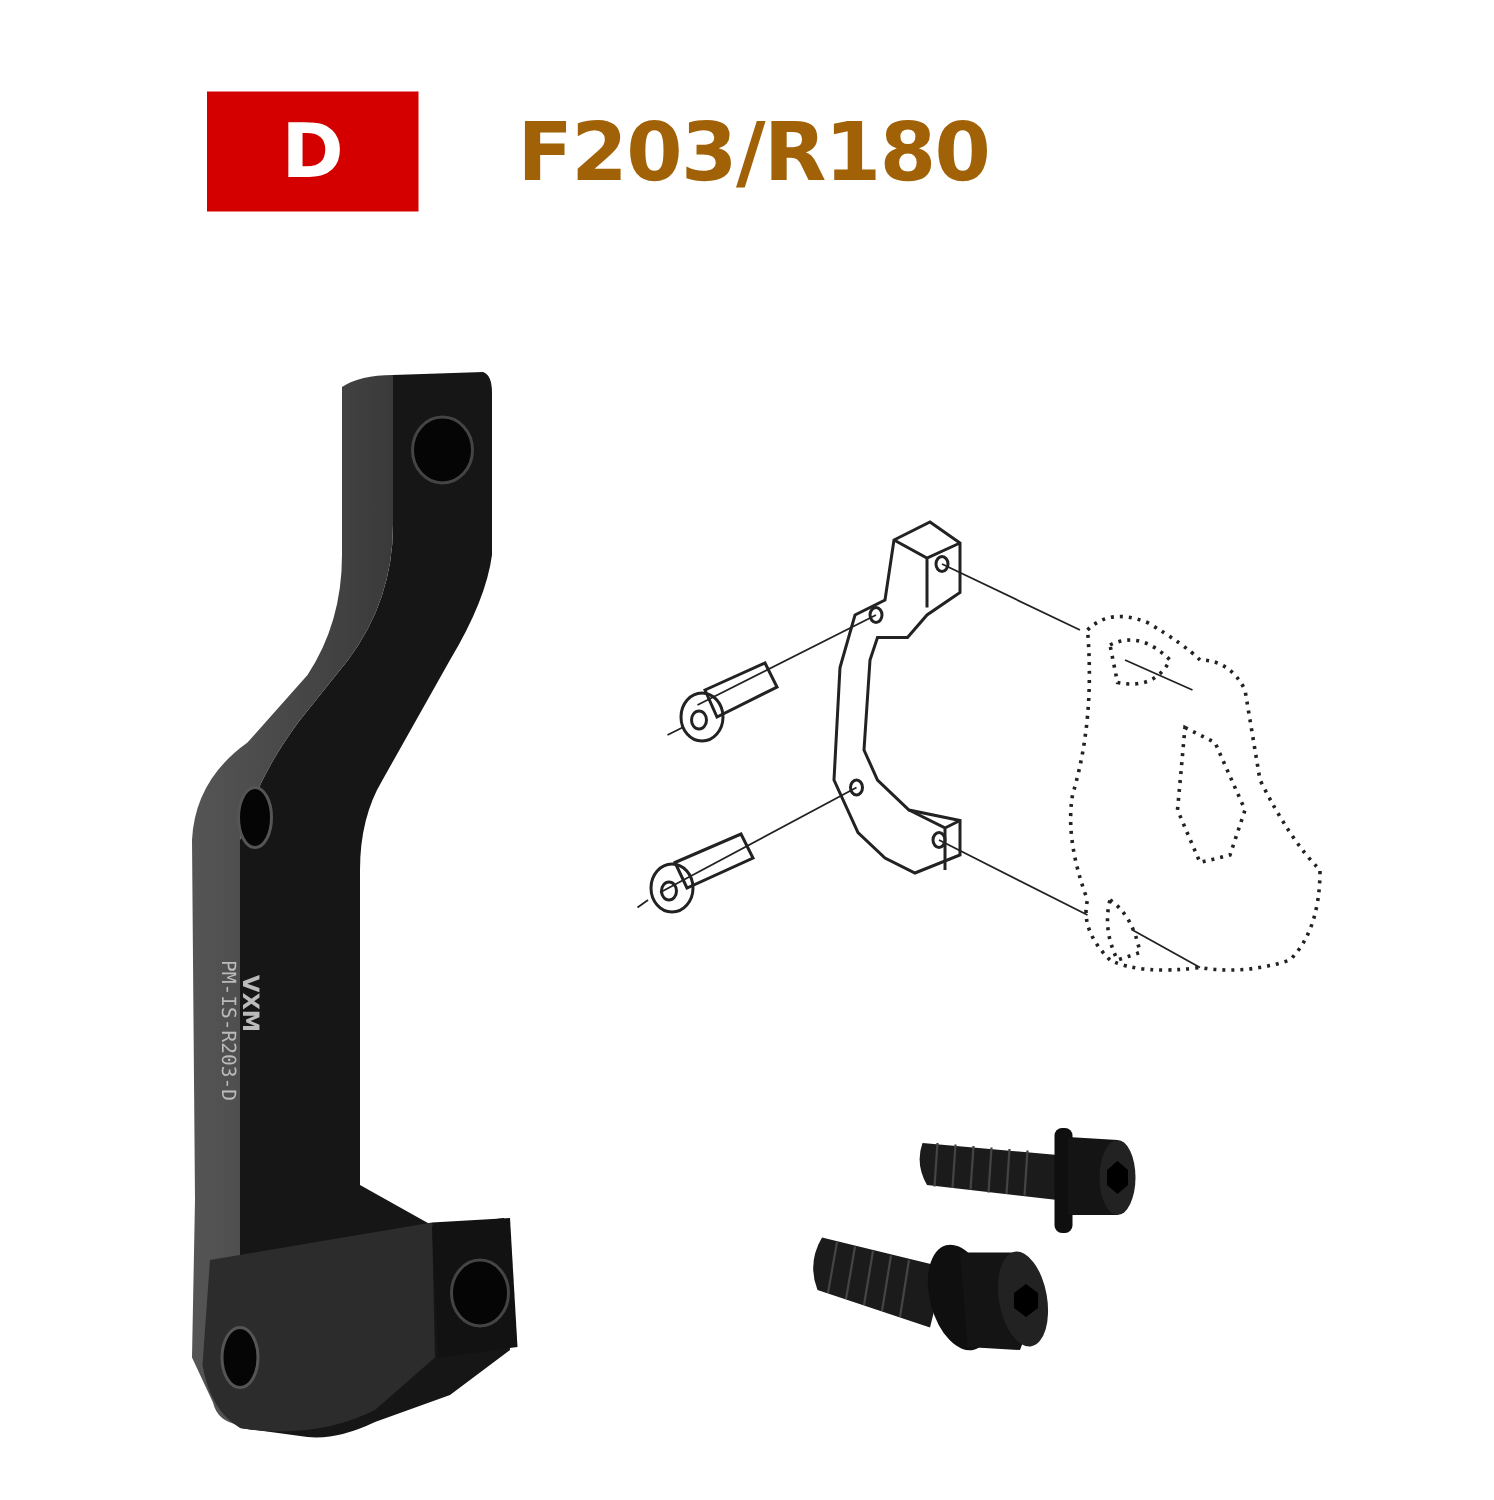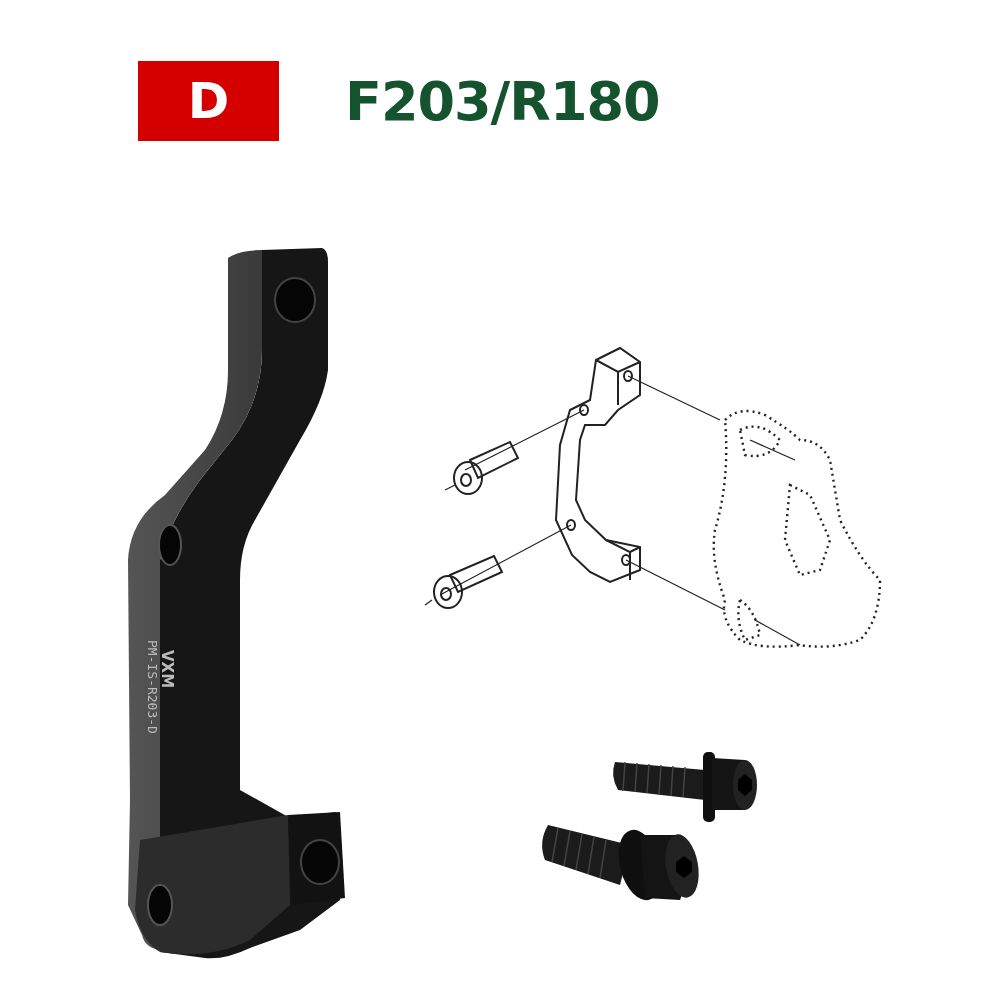--- a/index.html
+++ b/index.html
@@ -1,19 +1,19 @@
 <!DOCTYPE html>
 <html><head>
 <meta charset="utf-8">
 <style>
   html, body { margin:0; padding:0; background:#ffffff; }
   body { width:996px; height:1000px; position:relative; overflow:hidden; font-family:"DejaVu Sans", "Liberation Sans", sans-serif; }
   .badge { position:absolute; left:138px; top:61px; width:141px; height:80px; background:#d40000; display:flex; align-items:center; justify-content:center; }
   .badge span { color:#ffffff; font-weight:bold; font-size:50px; line-height:1; }
-  .title { position:absolute; left:345px; top:70px; font-weight:bold; font-size:54px; line-height:64px; color:#14532d; letter-spacing:-1px; }
+  .title { position:absolute; left:345px; top:70px; font-weight:bold; font-size:54px; line-height:64px; color:#a16207; letter-spacing:-1px; }
   svg { position:absolute; left:0; top:0; }
 </style>
 </head>
 <body>
 
 <div class="badge">
   <span>D</span>
 </div>
 <div class="title">F203/R180</div>
 

